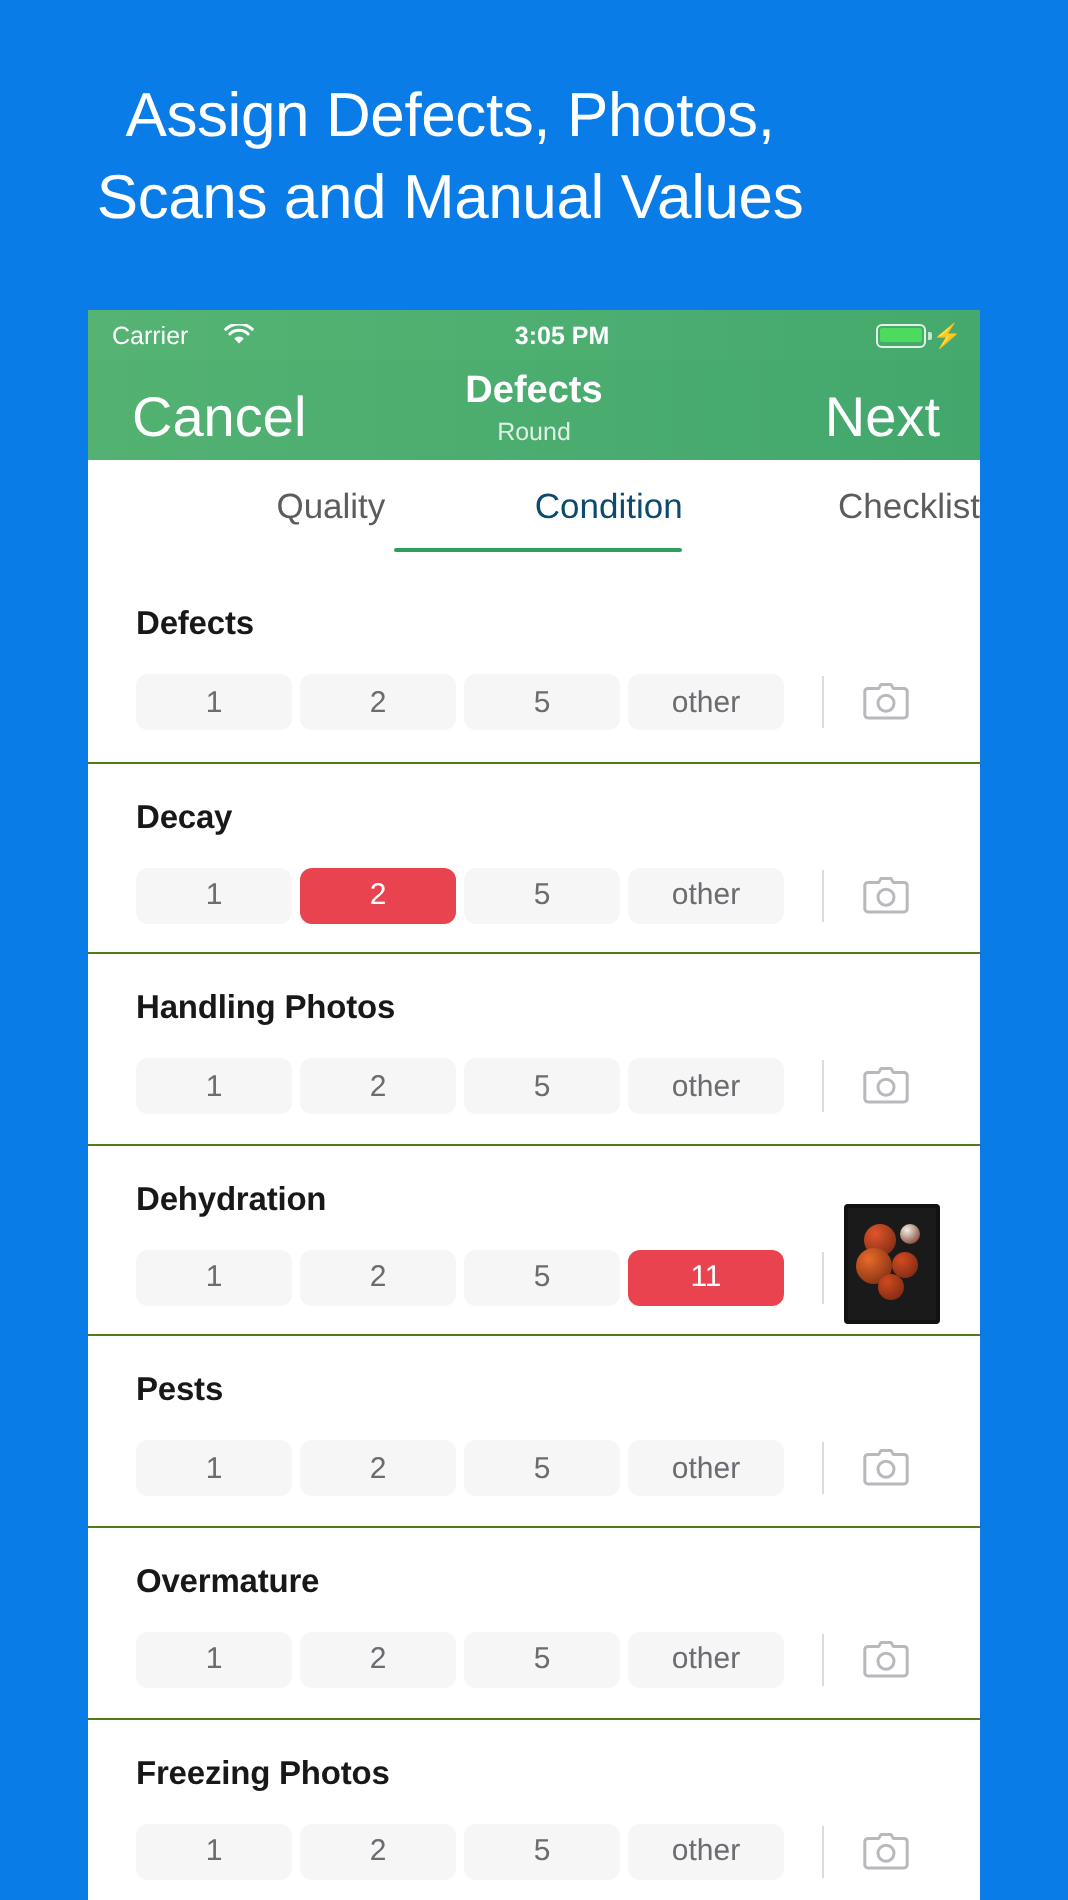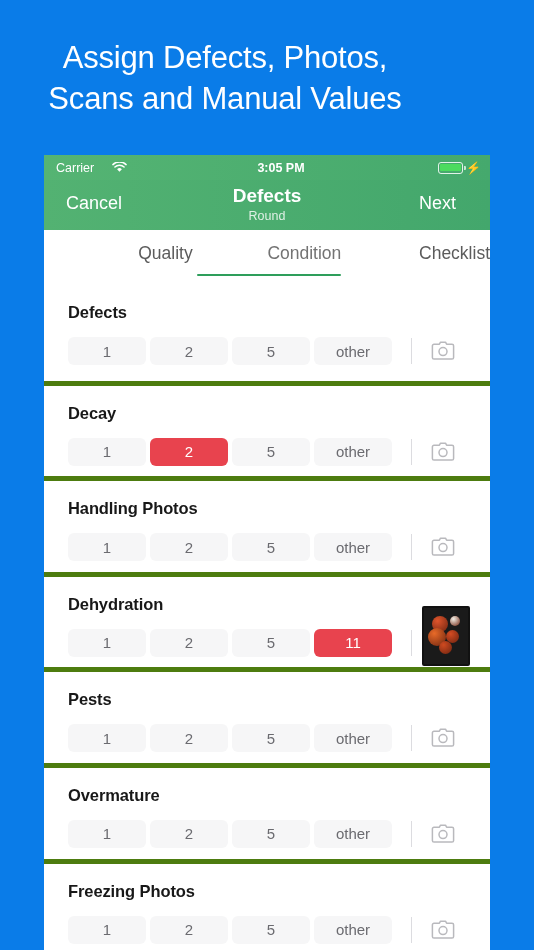--- a/index.html
+++ b/index.html
@@ -111,27 +111,27 @@
   
   .navbar {
     position: relative;
     height: 50px;
     background: linear-gradient(to right, #53b272, #43a76c);
     display: flex;
     align-items: center;
   }
   .nav-btn {
     color: #ffffff;
-    font-size: 18px;
+    font-size: 28px;
     font-weight: 400;
     position: absolute;
     cursor: pointer;
   }
   .nav-cancel { left: 22px; top: 13px; }
-  .nav-next   { right: 34px; top: 13px; }
+  .nav-next   { right: 20px; top: 13px; }
   .nav-titlewrap {
     position: absolute;
     left: 0; right: 0;
     text-align: center;
     top: 4px;
   }
   .nav-title {
     display: block;
     color: #ffffff;
     font-size: 19px;
@@ -160,38 +160,38 @@
     justify-content: flex-start;
     padding-top: 13px;
     cursor: pointer;
     position: relative;
   }
   .tab-label {
     font-size: 17.5px;
     color: #5c5c5c;
     font-weight: 400;
   }
-  .tab.active .tab-label { color: #737373; }
+  .tab.active .tab-label { color: #0c4a6e; }
   .tab-underline {
     position: absolute;
     bottom: 9px;
     height: 2.5px;
     width: 144px;
     background: transparent;
     border-radius: 2px;
   }
   .tab.active .tab-underline { background: #2e9e5b; }
 
   
   .list { background: #ffffff; }
   .defect-row {
     position: relative;
     height: 95.6px;
     box-sizing: border-box;
-    border-top: 5px solid #4d7c0f;
+    border-top: 1px solid #4d7c0f;
     padding: 0 24px;
   }
   .defect-row.first { border-top: none; }
   .defect-name {
     font-size: 16.5px;
     font-weight: bold;
     color: #181818;
     letter-spacing: -0.1px;
     padding-top: 17px;
     line-height: 20px;

